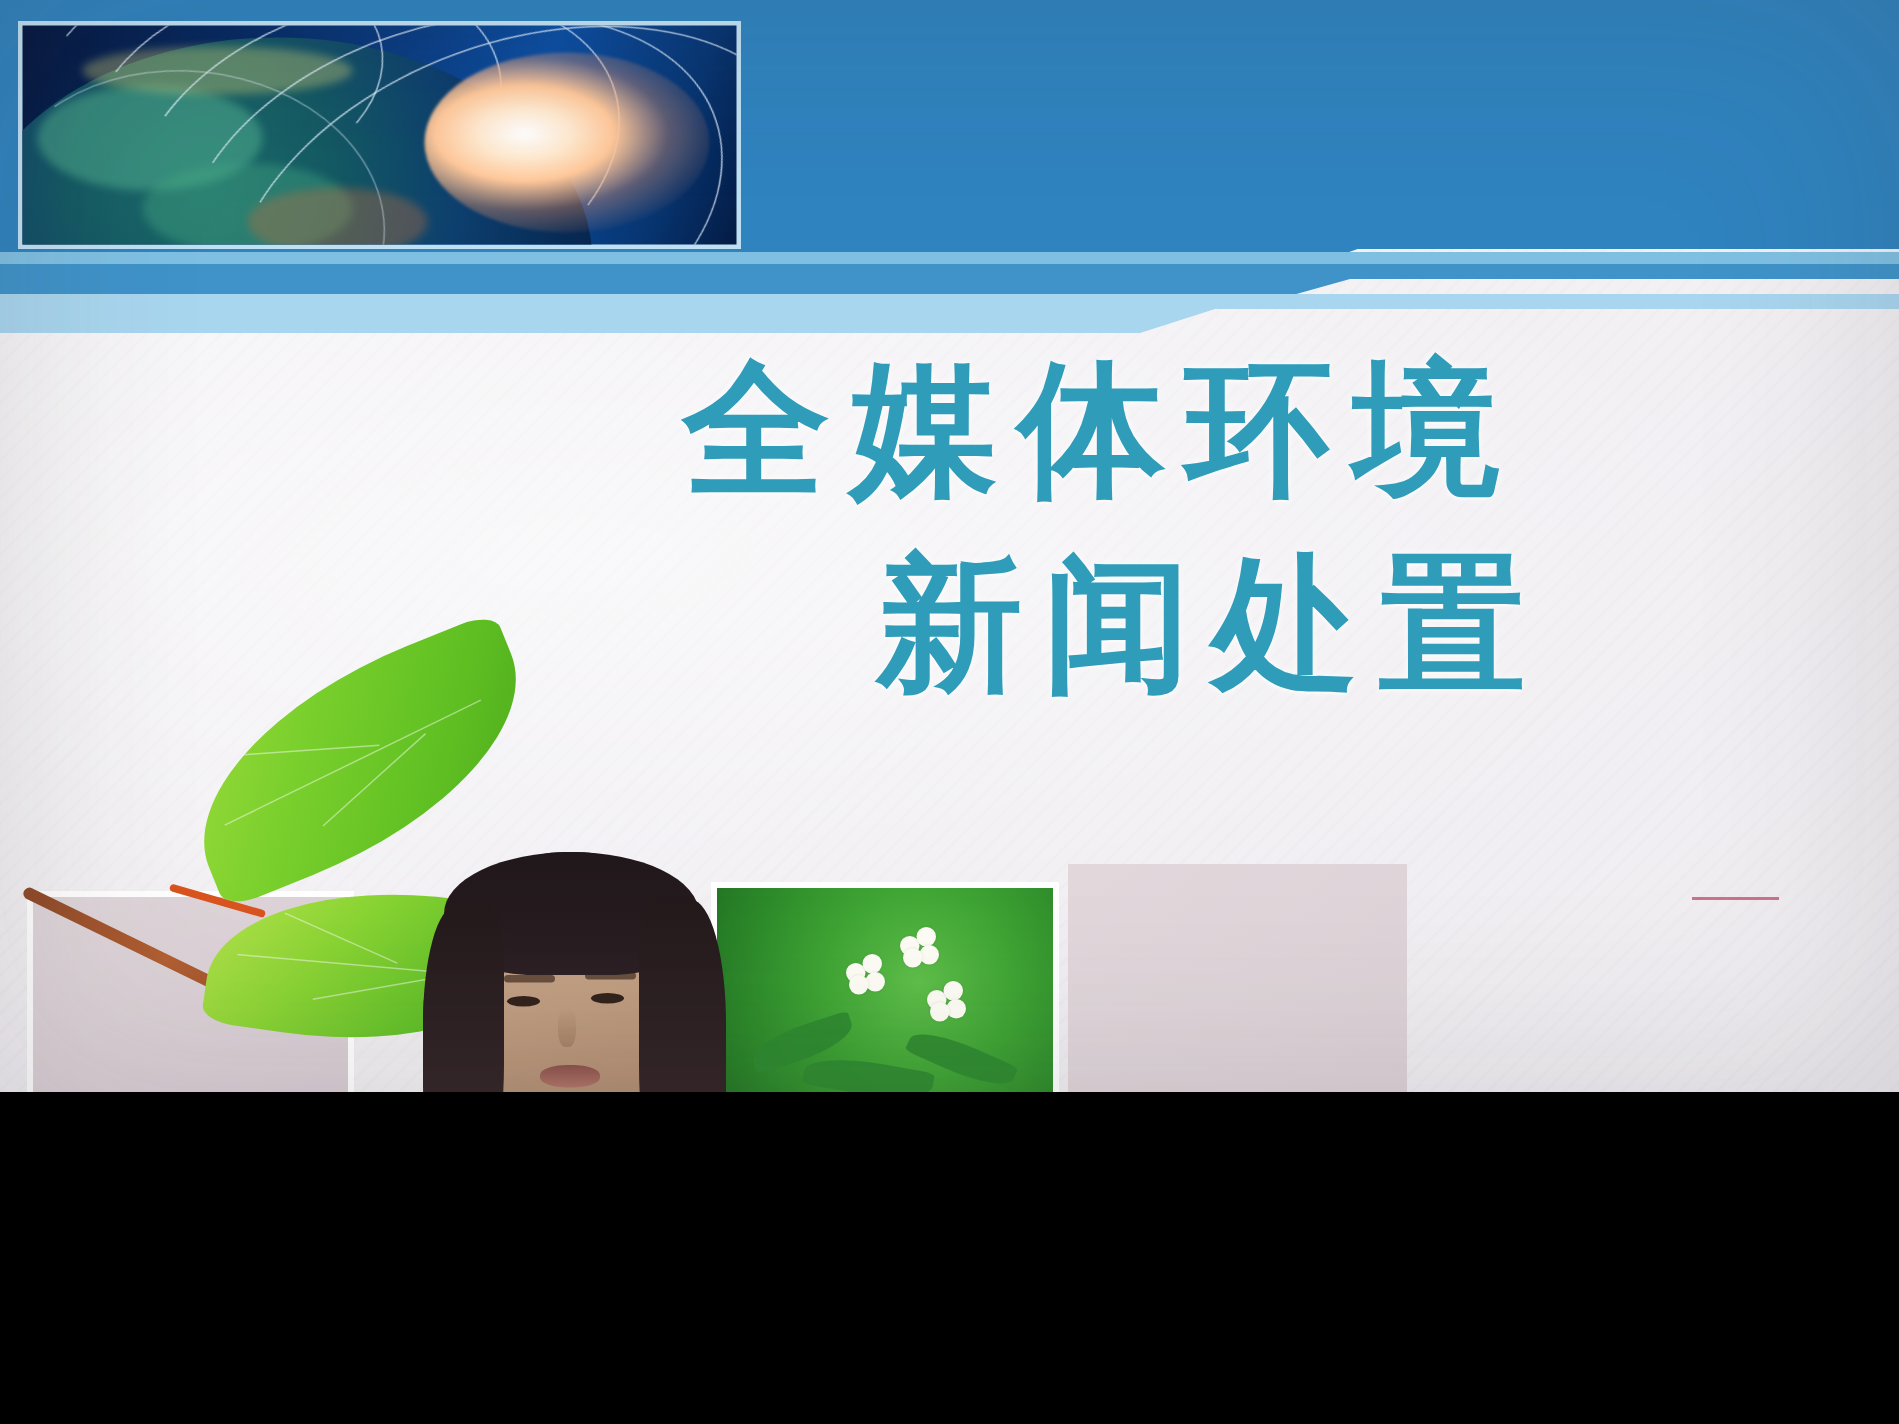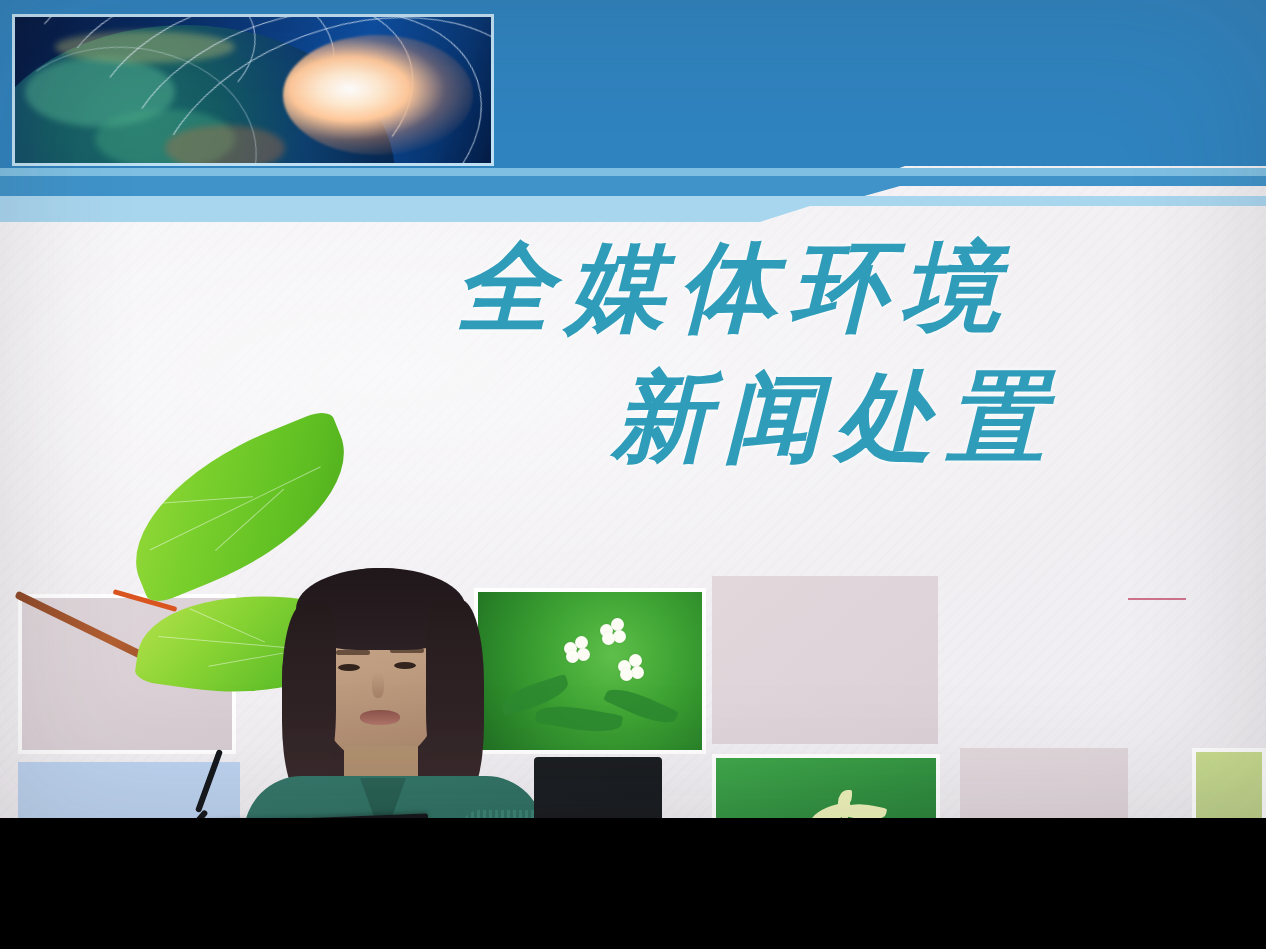--- a/index.html
+++ b/index.html
@@ -1,17 +1,17 @@
 <!DOCTYPE html>
 <html><head>
 <meta charset="utf-8">
 <style>
   html,body{margin:0;padding:0;background:#000;}
   body{font-family:"Liberation Sans",sans-serif;}
-  #stage{position:relative;width:1266px;height:818px;overflow:hidden;background:#0369a1;font-style:italic;}
+  #stage{position:relative;width:1266px;height:728px;overflow:hidden;background:#0369a1;}
 
   
   .slide{position:absolute;inset:0;
     background:
       repeating-linear-gradient(135deg,rgba(0,0,0,0.012) 0px,rgba(0,0,0,0.012) 2px,rgba(255,255,255,0) 2px,rgba(255,255,255,0) 9px),
       linear-gradient(160deg,#f7f6f8 0%,#f3f1f4 40%,#efedf1 100%);
   }
   .slide-glow{position:absolute;left:0;top:170px;width:100%;height:500px;
     background:radial-gradient(ellipse at 30% 40%,rgba(255,255,255,0.55) 0%,rgba(255,255,255,0) 65%);
     pointer-events:none;}
@@ -41,21 +41,21 @@
     background:radial-gradient(ellipse at 35% 45%,#ffffff 0%,#ffe9cf 18%,#ffc89a 34%,rgba(255,160,110,0.35) 55%,rgba(40,90,170,0) 78%);
     filter:blur(1px);}
   .arc{position:absolute;border:1px solid rgba(226,240,255,0.75);border-radius:50%;
     border-bottom-color:transparent;border-left-color:transparent;filter:blur(0.3px);}
 
   
   .title{position:absolute;color:#2f9cba;font-weight:700;letter-spacing:0.14em;
     font-family:"DejaVu Sans","Liberation Sans",sans-serif;
     text-shadow:0 0 6px rgba(255,255,255,0.85),0 1px 1px rgba(255,255,255,0.6);}
   .title-1{left:455px;top:238px;font-size:98px;line-height:1;}
-  .title-2{left:612px;top:368px;font-size:98px;line-height:1;}
+  .title-2{left:584px;top:368px;font-size:98px;line-height:1;}
 
   
   .tile{position:absolute;box-sizing:border-box;}
   .tile.mauve{background:linear-gradient(140deg,#e2d8dc,#dbd1d6);}
   .tile.blue{background:#bcd3ef;}
   .tile-photo{position:absolute;overflow:hidden;border:4px solid #fff;box-sizing:border-box;}
 
   .ph-green{background:radial-gradient(circle at 60% 40%,#5fbf4a 0%,#3fa534 38%,#2d8a2a 70%,#1f6d22 100%);}
   .ph-sprout{background:linear-gradient(165deg,#3fa84a 0%,#2c8a3c 45%,#1e6b2e 100%);}
   .ph-soil{background:linear-gradient(180deg,#c9dd8e 0%,#bcd08a 38%,#a98a62 58%,#b5693c 78%,#9c4f2c 100%);}

